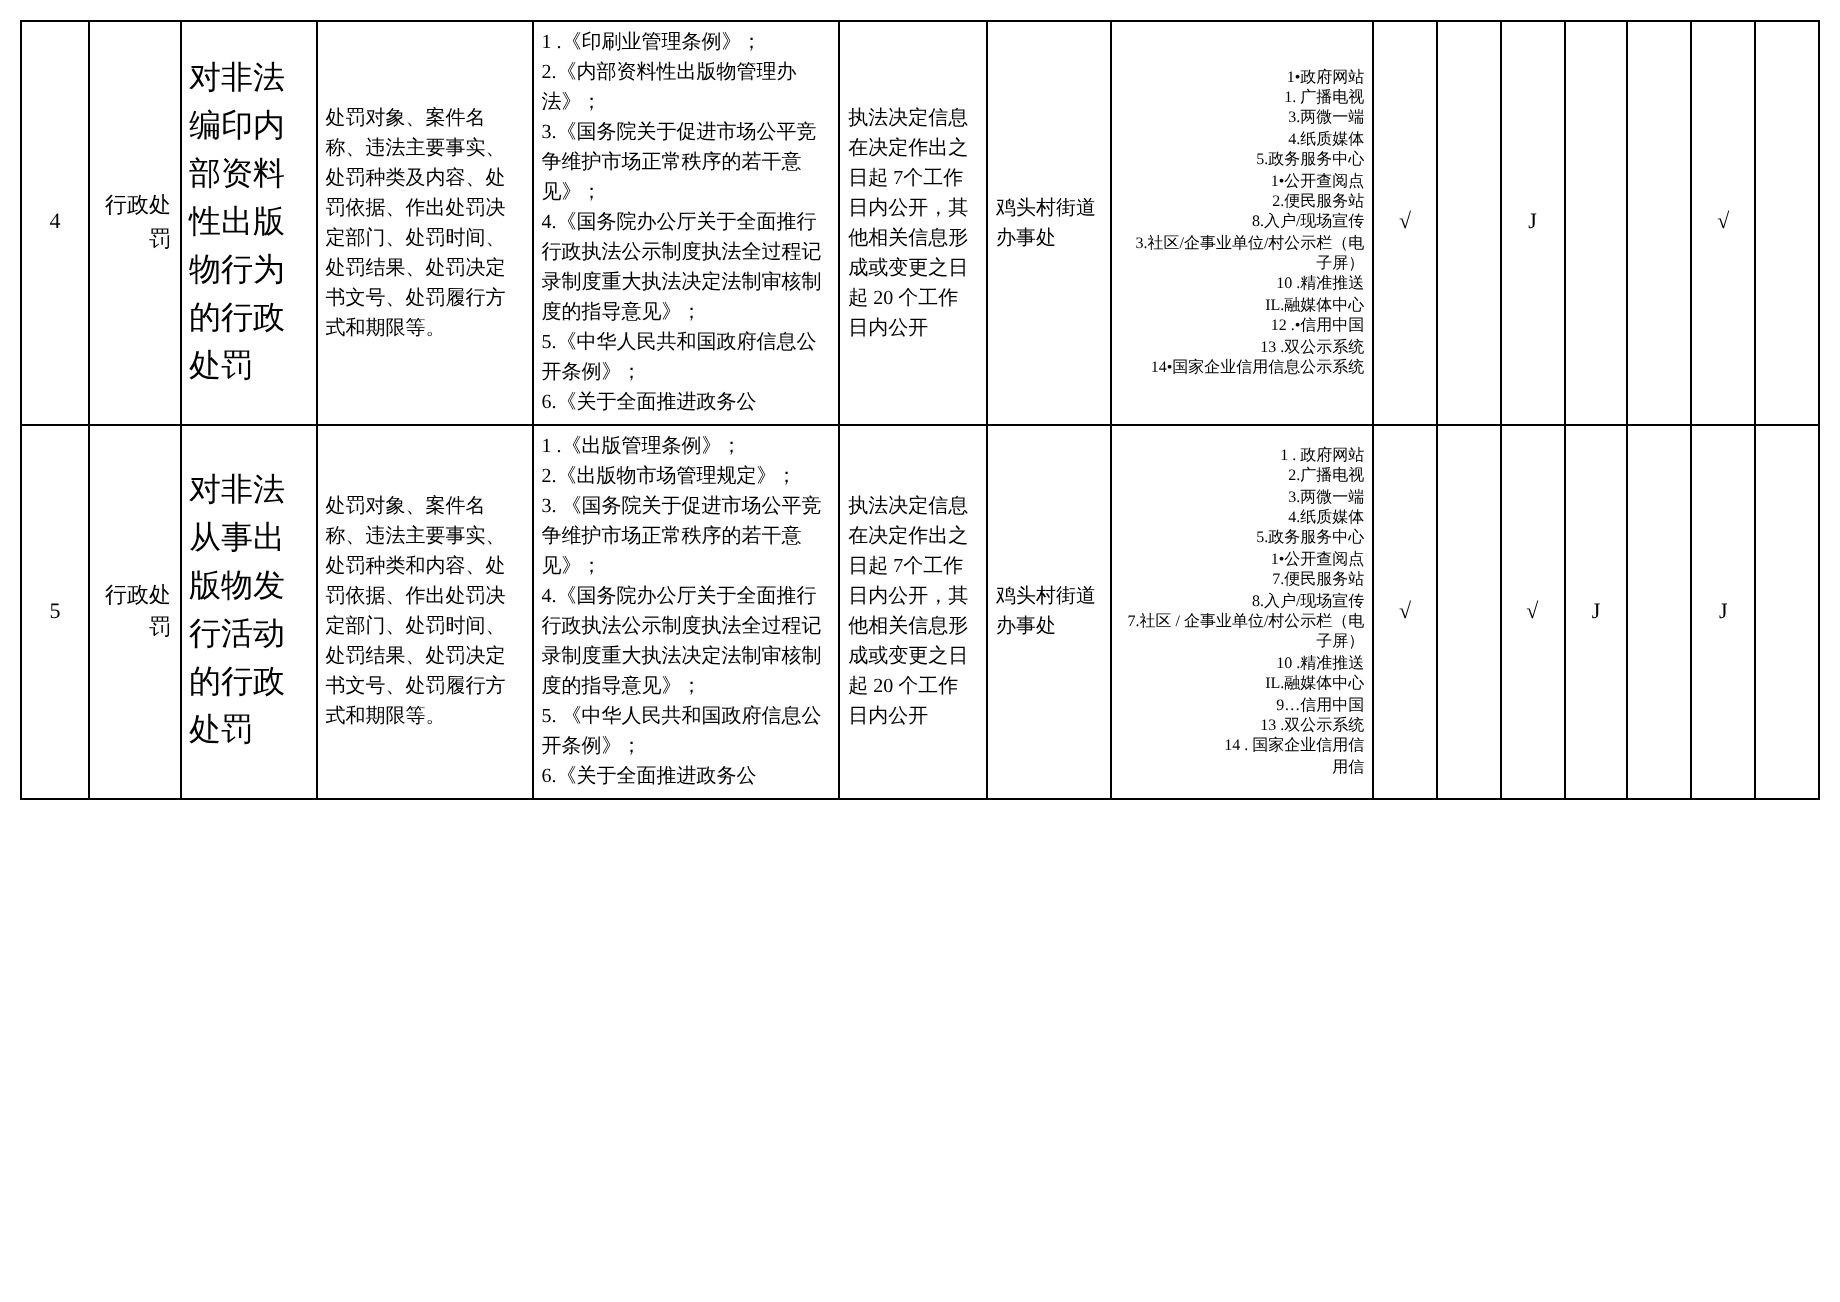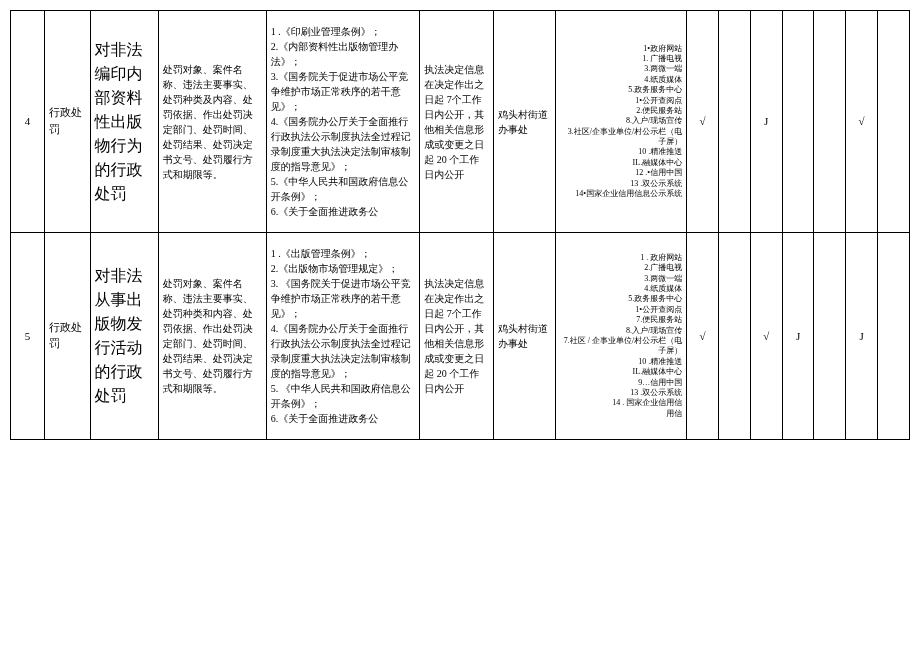--- a/index.html
+++ b/index.html
@@ -9,29 +9,29 @@
       padding: 10px;
       width: 920px;
     }
     table {
       border-collapse: collapse;
       width: 900px;
       table-layout: fixed;
     }
     td {
       border: 1px solid #000;
-      padding: 13px 4px;
+      padding: 3px 4px;
       font-size: 10px;
       line-height: 1.5;
       vertical-align: middle;
       word-wrap: break-word;
       word-break: break-all;
     }
     .col-no { width: 30px; text-align: center; font-size: 11px; }
-    .col-type { width: 40px; text-align: left; font-size: 11px; font-family: Liberation Mono, monospace; }
+    .col-type { width: 40px; text-align: right; font-size: 11px; }
     .col-name { width: 60px; font-size: 16px; }
     .col-content { width: 95px; font-size: 10px; }
     .col-basis { width: 135px; font-size: 10px; }
     .col-time { width: 65px; font-size: 10px; }
     .col-subject { width: 55px; text-align: left; font-size: 10px; }
     .col-channel { width: 115px; font-size: 8px; line-height: 1.3; text-align: right; }
     .col-check { width: 28px; text-align: center; font-size: 11px; }
     .col-check2 { width: 28px; text-align: center; font-size: 11px; }
     .col-check3 { width: 28px; text-align: center; font-size: 11px; }
     .col-check4 { width: 28px; text-align: center; font-size: 11px; }

